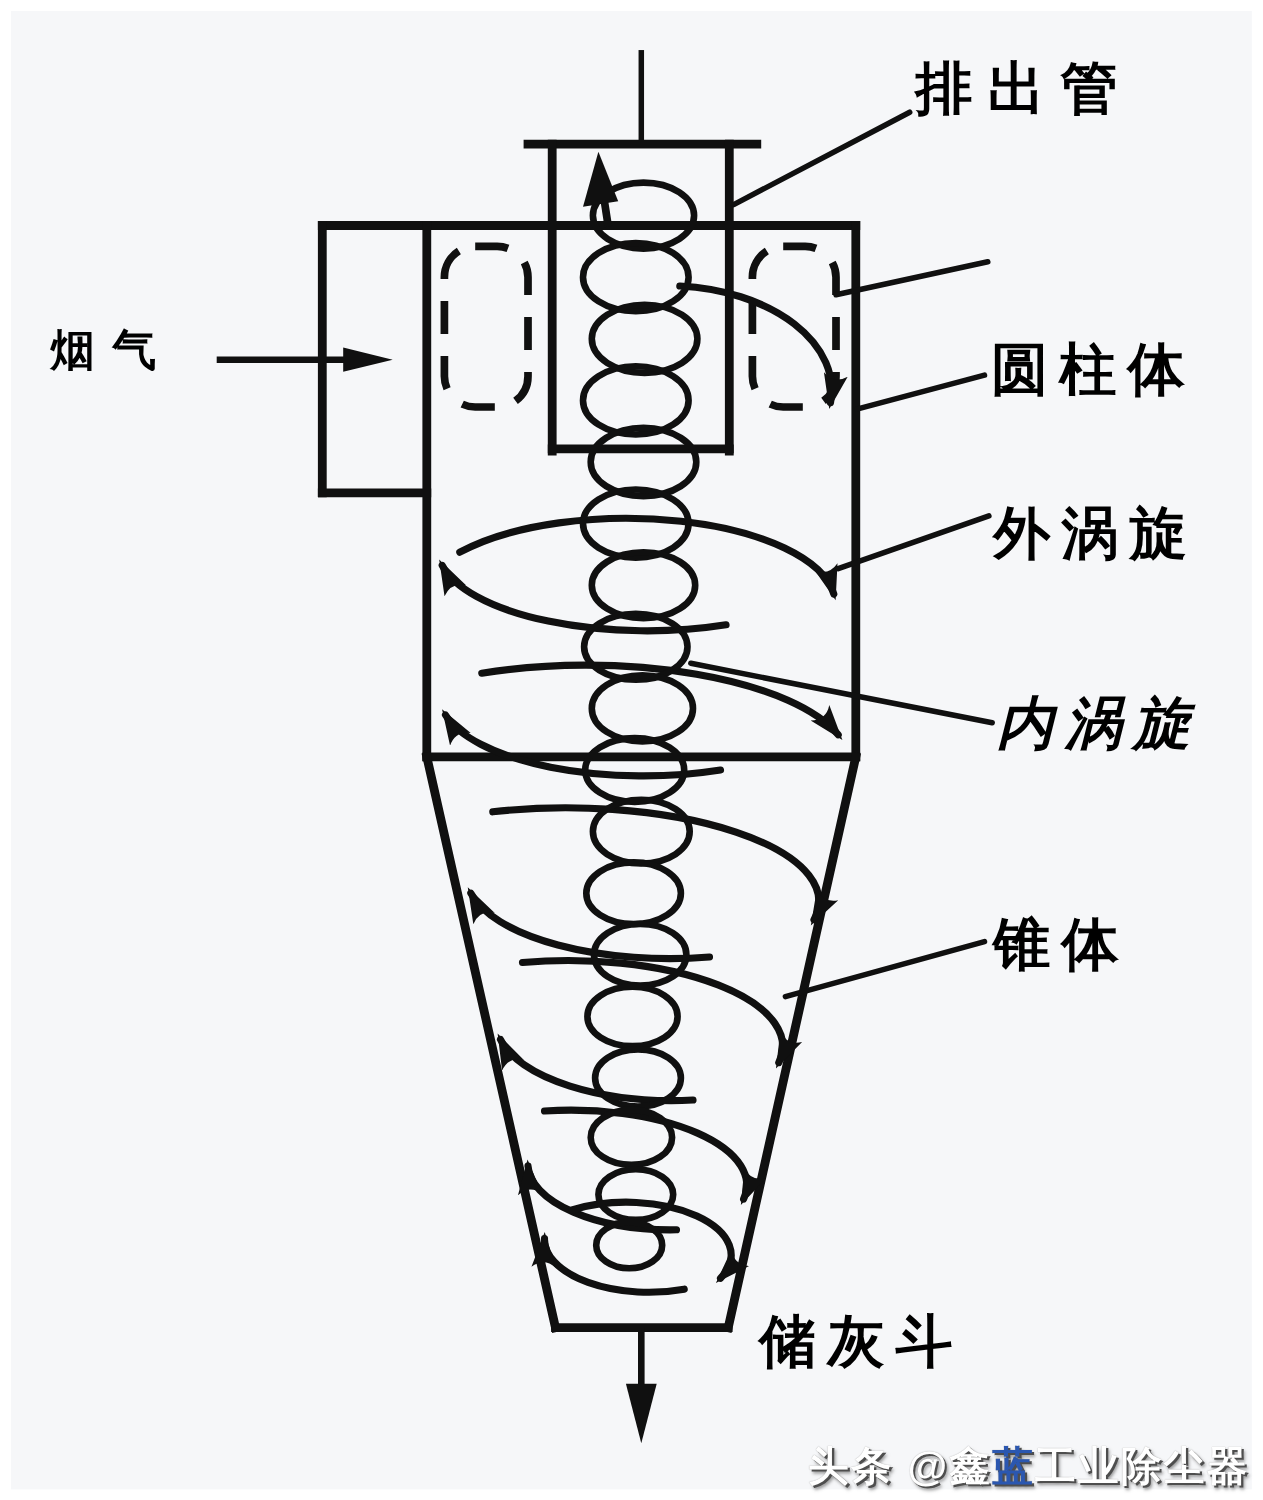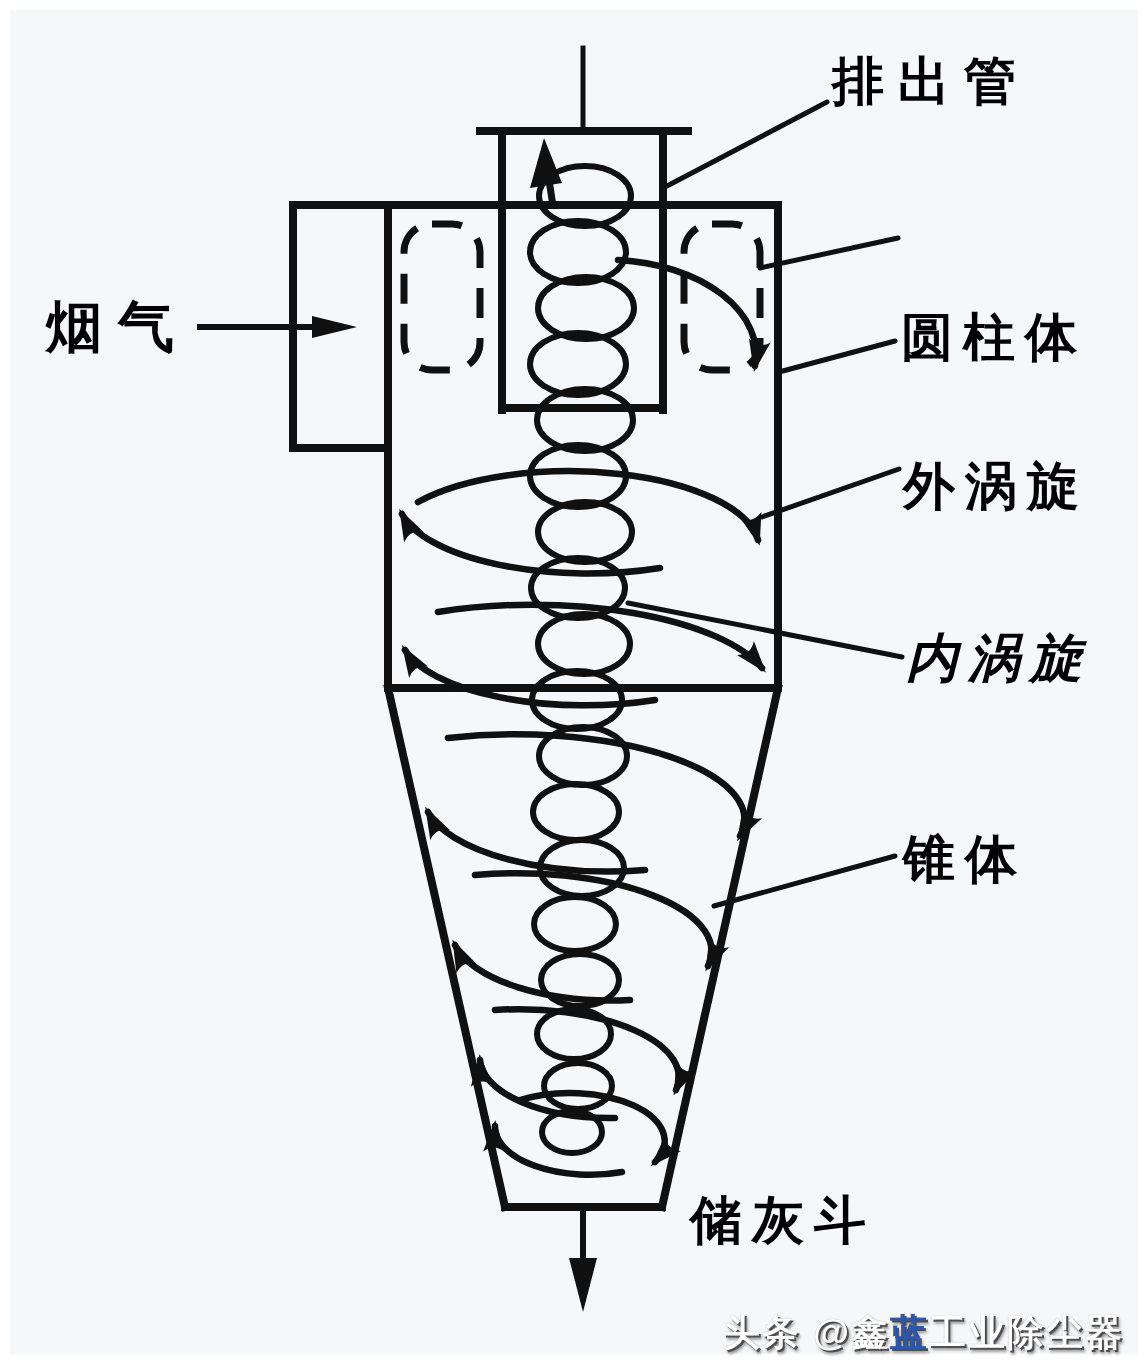--- a/index.html
+++ b/index.html
@@ -6,23 +6,23 @@
   #stage{
     position:relative;width:1148px;height:1364px;background:#ffffff;
     font-family:"Liberation Serif","DejaVu Serif",serif;overflow:hidden;
   }
   #paper{position:absolute;left:10px;top:10px;right:10px;bottom:10px;background:#f6f7f9;}
   svg{position:absolute;left:0;top:0;}
   .lbl{
     position:absolute;color:#000000;font-weight:bold;font-size:52px;
     letter-spacing:10px;line-height:1;white-space:nowrap;user-select:none;
   }
-  .lbl-big{font-size:56px;letter-spacing:16px;}
+  .lbl-big{font-size:40px;letter-spacing:16px;}
   #watermark{
-    position:absolute;right:24px;bottom:6px;
+    position:absolute;right:12px;bottom:6px;
     font-family:"Liberation Sans","DejaVu Sans",sans-serif;
     font-size:37px;font-weight:bold;letter-spacing:2px;white-space:nowrap;
     color:#ffffff;
     text-shadow:2px 2px 0 #4e4e4e, 3px 4px 3px rgba(70,70,70,.55), 0 0 1px #9a9a9a;
   }
   #watermark .blue{color:#2b57b0;}
 </style>
 </head>
 <body>
 

